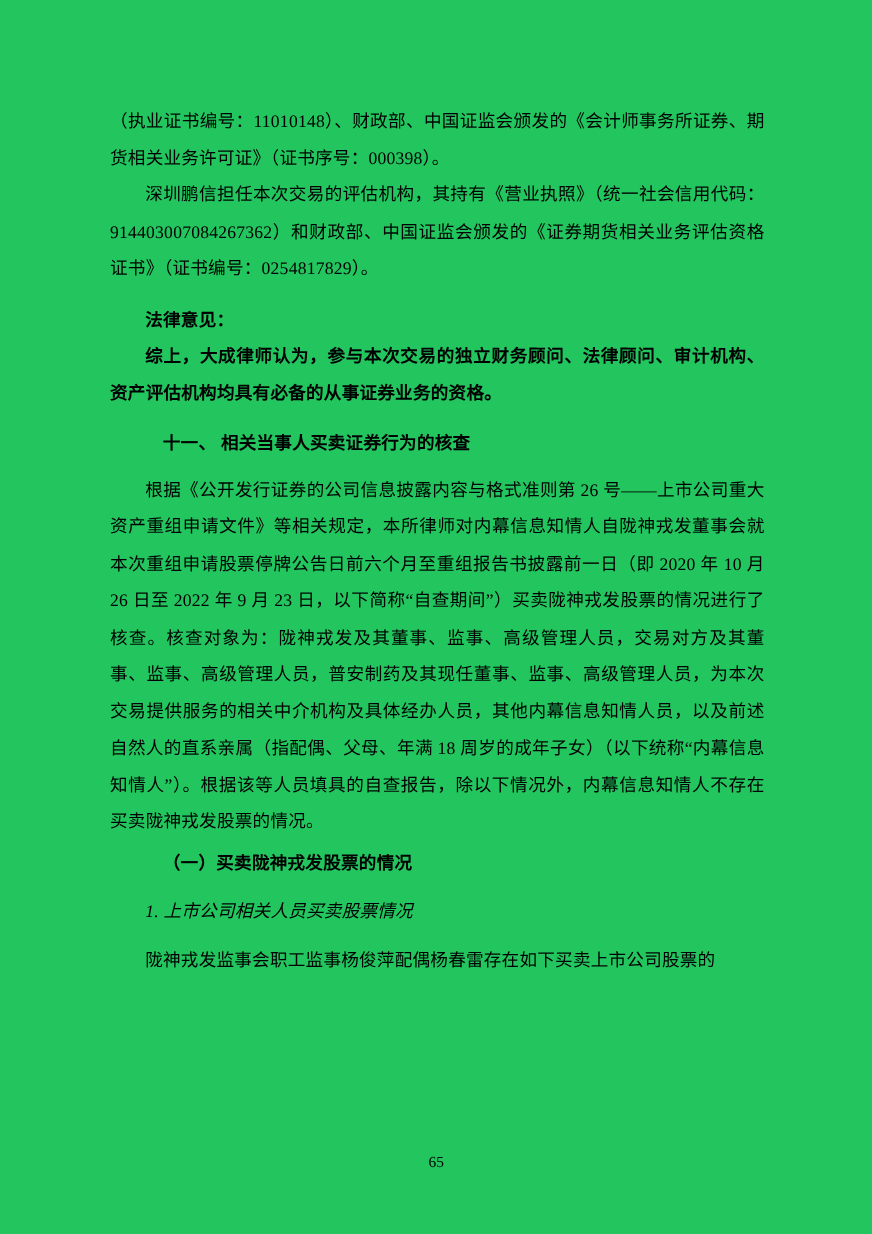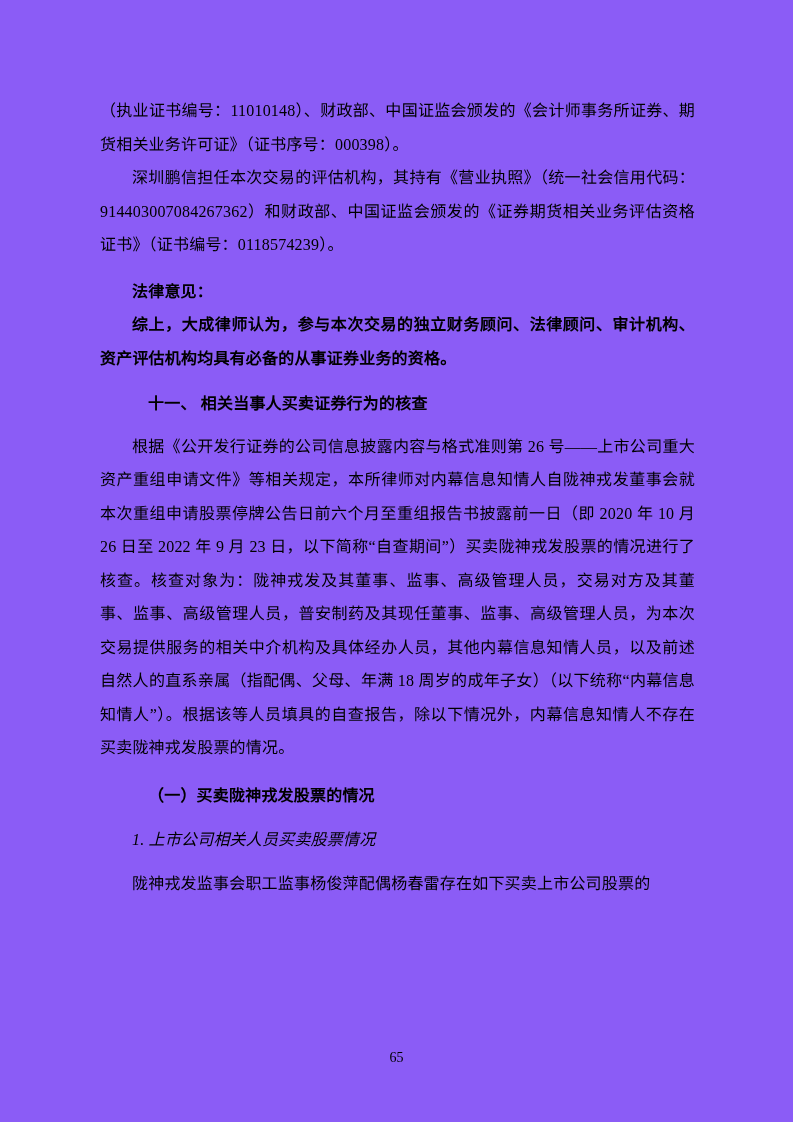--- a/index.html
+++ b/index.html
@@ -4,21 +4,21 @@
 <style>
   html, body {
     margin: 0;
     padding: 0;
     background: #ffffff;
   }
   .page {
     position: relative;
     width: 793px;
     height: 1122px;
-    background: #8b5cf6;
+    background: #22c55e;
     color: #000000;
     font-family: "Liberation Serif", "DejaVu Serif", serif;
     overflow: hidden;
   }
   .content {
     position: absolute;
     left: 100px;
     top: 94px;
     width: 595px;
   }
@@ -31,41 +31,41 @@
     word-break: break-all;
     letter-spacing: 0.2px;
   }
   p.ind2 { text-indent: 32px; }
   p.ind3 { text-indent: 48px; }
   .bold { font-weight: 700; }
   
   p.h-minor   { margin-top: 3px;  margin-bottom: 2px; }  
   p.h-legal   { margin-top: 13px; }                       
   p.h-section { margin-top: 12px; margin-bottom: 9px; }  
-  p.h-item    { margin-top: 14px;  margin-bottom: 0; }    
+  p.h-item    { margin-top: 4px;  margin-bottom: 0; }    
   p.h-sub     { margin-top: 11px; margin-bottom: 10px; font-style: italic; } 
   .page-footer {
     position: absolute;
     left: 0;
     top: 1048px;
     width: 100%;
     text-align: center;
     font-size: 14px;
     line-height: 20px;
     font-family: "Liberation Serif", "DejaVu Serif", serif;
     color: #000000;
   }
 </style>
 </head>
 <body>
 
 <div class="page">
   <div class="content">
     <p class="noind">（执业证书编号：11010148）、财政部、中国证监会颁发的《会计师事务所证券、期货相关业务许可证》（证书序号：000398）。</p>
-    <p class="ind2">深圳鹏信担任本次交易的评估机构，其持有《营业执照》（统一社会信用代码：914403007084267362）和财政部、中国证监会颁发的《证券期货相关业务评估资格证书》（证书编号：0118574239）。</p>
+    <p class="ind2">深圳鹏信担任本次交易的评估机构，其持有《营业执照》（统一社会信用代码：914403007084267362）和财政部、中国证监会颁发的《证券期货相关业务评估资格证书》（证书编号：0254817829）。</p>
     <p class="ind2 bold h-legal">法律意见：</p>
     <p class="ind2 bold">综上，大成律师认为，参与本次交易的独立财务顾问、法律顾问、审计机构、资产评估机构均具有必备的从事证券业务的资格。</p>
     <p class="ind3 bold h-section">十一、 相关当事人买卖证券行为的核查</p>
     <p class="ind2">根据《公开发行证券的公司信息披露内容与格式准则第 26 号——上市公司重大资产重组申请文件》等相关规定，本所律师对内幕信息知情人自陇神戎发董事会就本次重组申请股票停牌公告日前六个月至重组报告书披露前一日（即 2020 年 10 月 26 日至 2022 年 9 月 23 日，以下简称“自查期间”）买卖陇神戎发股票的情况进行了核查。核查对象为：陇神戎发及其董事、监事、高级管理人员，交易对方及其董事、监事、高级管理人员，普安制药及其现任董事、监事、高级管理人员，为本次交易提供服务的相关中介机构及具体经办人员，其他内幕信息知情人员，以及前述自然人的直系亲属（指配偶、父母、年满 18 周岁的成年子女）（以下统称“内幕信息知情人”）。根据该等人员填具的自查报告，除以下情况外，内幕信息知情人不存在买卖陇神戎发股票的情况。</p>
     <p class="ind3 bold h-item">（一）买卖陇神戎发股票的情况</p>
     <p class="ind2 h-sub">1. 上市公司相关人员买卖股票情况</p>
     <p class="ind2">陇神戎发监事会职工监事杨俊萍配偶杨春雷存在如下买卖上市公司股票的</p>
   </div>
   <div class="page-footer">
     <span>65</span>

